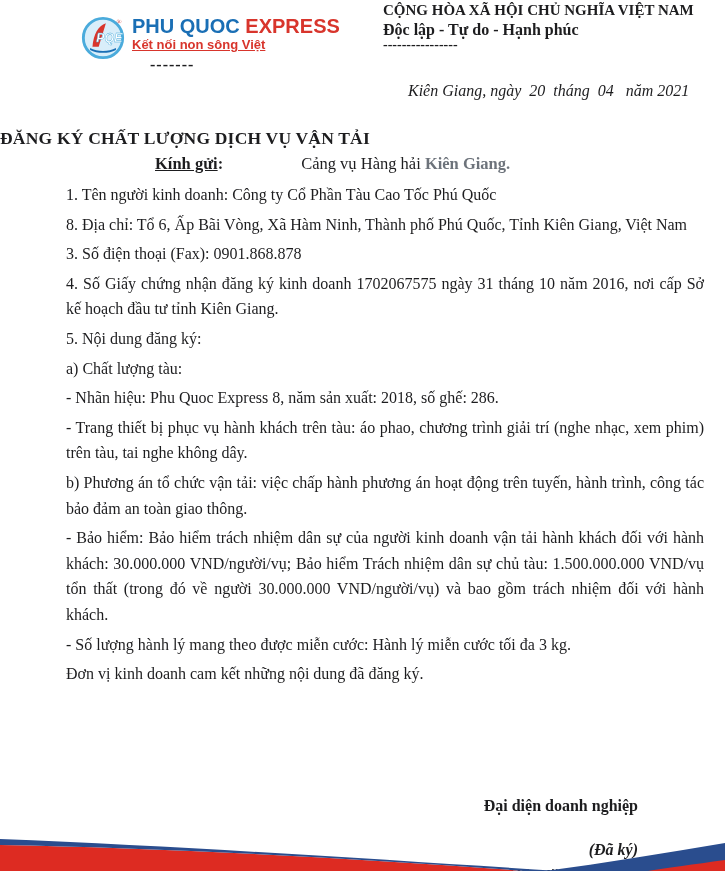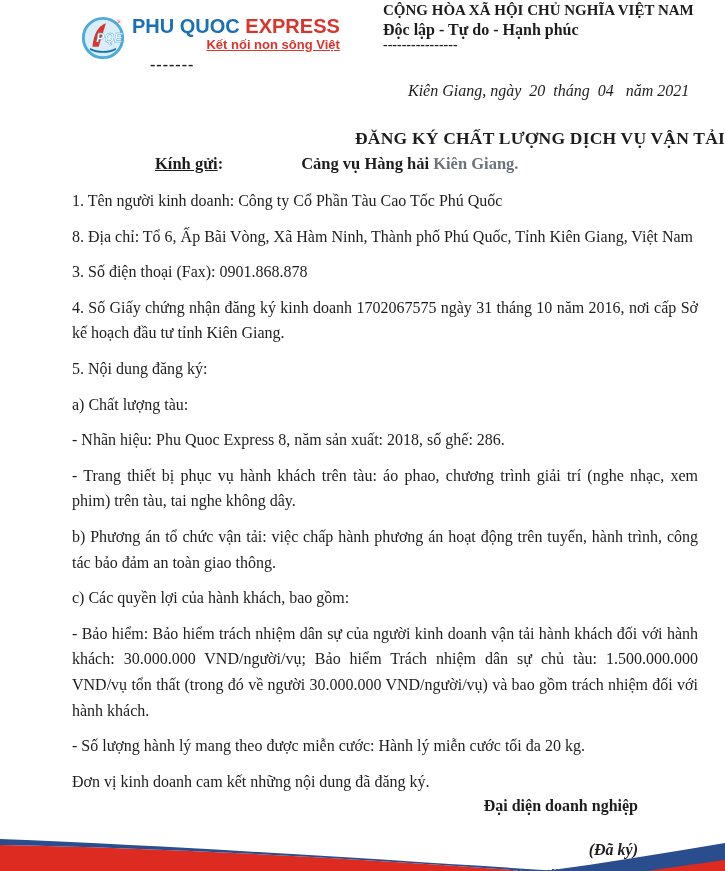--- a/index.html
+++ b/index.html
@@ -10,46 +10,46 @@
   }
   html,body{margin:0;padding:0;background:#e9e9e9;}
   .page{
     position:relative; width:725px; height:871px; margin:0 auto;
     background:#ffffff; overflow:hidden;
     font-family:"Liberation Serif", serif; color:var(--ink);
   }
   
   .logo-block{position:absolute; left:80px; top:15px; display:flex; align-items:flex-start;}
   .logo-mark{width:46px; height:46px; flex:0 0 auto;}
-  .logo-text{margin-left:6px; font-family:"Liberation Sans", sans-serif; text-align:right;}
+  .logo-text{margin-left:6px; font-family:"Liberation Sans", sans-serif; text-align:left;}
   .logo-brand{font-size:20px; font-weight:800; letter-spacing:0; white-space:nowrap; line-height:22px;}
   .logo-brand .b1{color:var(--brand-blue);}
   .logo-brand .b2{color:var(--brand-red);}
   .logo-tagline{color:var(--brand-red); font-weight:700; font-size:13px; line-height:15px;text-decoration:underline;}
   .logo-sep{position:absolute; left:150px; top:56px; font-weight:700; font-size:16px; letter-spacing:1px;}
   
   .national{position:absolute; left:383px; top:0; width:334px; text-align:left;}
   .national .l1{font-weight:700; font-size:15px; line-height:20px; white-space:nowrap;}
   .national .l2{font-weight:700; font-size:16px; line-height:20px;}
   .national .sep{font-weight:700; font-size:14px; letter-spacing:0; line-height:10px;}
   .date-line{
     position:absolute; left:408px; top:82px; font-style:italic; font-size:16px;
     white-space:pre-wrap;
   }
   
-  .doc-title{position:absolute; left:0; top:128px; width:100%; text-align:right;
+  .doc-title{position:absolute; left:0; top:128px; width:100%; text-align:left;
     font-weight:700; font-size:17.5px; letter-spacing:.2px;}
   .salutation{position:absolute; left:155px; top:154px; font-size:16.5px; white-space:nowrap;}
   .salutation .kg{font-weight:700; text-decoration:underline;}
   .salutation .colon{font-weight:700;}
-  .salutation .recipient{font-weight:700; margin-left:78px;text-align:center;}
+  .salutation .recipient{font-weight:400; margin-left:78px;text-align:center;}
   .salutation .recipient-gray{font-weight:700; color:var(--recipient-gray);font-family:Liberation Serif, serif;}
   
   .body-text{position:absolute; left:62px; top:178px; width:646px;}
-  .body-text p{margin:10px; font-size:16px; line-height:25.6px; text-align:justify;}
+  .body-text p{margin:4px; font-size:16px; line-height:25.6px; text-align:justify;}
   
   .signature{position:absolute; left:402px; top:796px; width:236px; text-align:right;}
   .signature .s1{font-weight:700; font-size:16px; line-height:20px;}
   .signature .s2{font-weight:700; font-style:italic; font-size:16px; line-height:20px; margin-top:24px;}
   .signature .s3{font-weight:700; font-style:italic; font-size:16.5px; line-height:20px; margin-top:7px;font-family:Liberation Mono, monospace;}
   
   .footer-swoosh{position:absolute; left:0; bottom:0; width:725px; height:42px; display:block;}
   .fs-blue{fill:var(--footer-blue);}
   .fs-red{fill:var(--footer-red);}
 </style>
@@ -89,23 +89,22 @@
 
   <p>1. Tên người kinh doanh: Công ty Cổ Phần Tàu Cao Tốc Phú Quốc</p>
       <p>8. Địa chỉ: Tổ 6, Ấp Bãi Vòng, Xã Hàm Ninh, Thành phố Phú Quốc, Tỉnh Kiên Giang, Việt Nam</p>
       <p>3. Số điện thoại (Fax): 0901.868.878</p>
       <p>4. Số Giấy chứng nhận đăng ký kinh doanh 1702067575 ngày 31 tháng 10 năm 2016, nơi cấp Sở kế hoạch đầu tư tỉnh Kiên Giang.</p>
       <p>5. Nội dung đăng ký:</p>
       <p>a) Chất lượng tàu:</p>
       <p>- Nhãn hiệu: Phu Quoc Express 8, năm sản xuất: 2018, số ghế: 286.</p>
       <p>- Trang thiết bị phục vụ hành khách trên tàu: áo phao, chương trình giải trí (nghe nhạc, xem phim) trên tàu, tai nghe không dây.</p>
       <p>b) Phương án tổ chức vận tải: việc chấp hành phương án hoạt động trên tuyến, hành trình, công tác bảo đảm an toàn giao thông.</p>
-      <p>c) Các quyền lợi của hành khách, bao gồm:</p>
       <p>- Bảo hiểm: Bảo hiểm trách nhiệm dân sự của người kinh doanh vận tải hành khách đối với hành khách: 30.000.000 VND/người/vụ; Bảo hiểm Trách nhiệm dân sự chủ tàu: 1.500.000.000 VND/vụ tổn thất (trong đó về người 30.000.000 VND/người/vụ) và bao gồm trách nhiệm đối với hành khách.</p>
-      <p>- Số lượng hành lý mang theo được miễn cước: Hành lý miễn cước tối đa 20 kg.</p>
+      <p>- Số lượng hành lý mang theo được miễn cước: Hành lý miễn cước tối đa 3 kg.</p>
       <p>Đơn vị kinh doanh cam kết những nội dung đã đăng ký.</p>
     </div>
 
   <div class="signature">
     <div class="s1">Đại diện doanh nghiệp</div>
     <div class="s2">(Đã ký)</div>
     <div class="s3">Vũ Văn Khương</div>
   </div>
 
   <svg class="footer-swoosh" viewBox="0 0 725 42" preserveAspectRatio="none">

